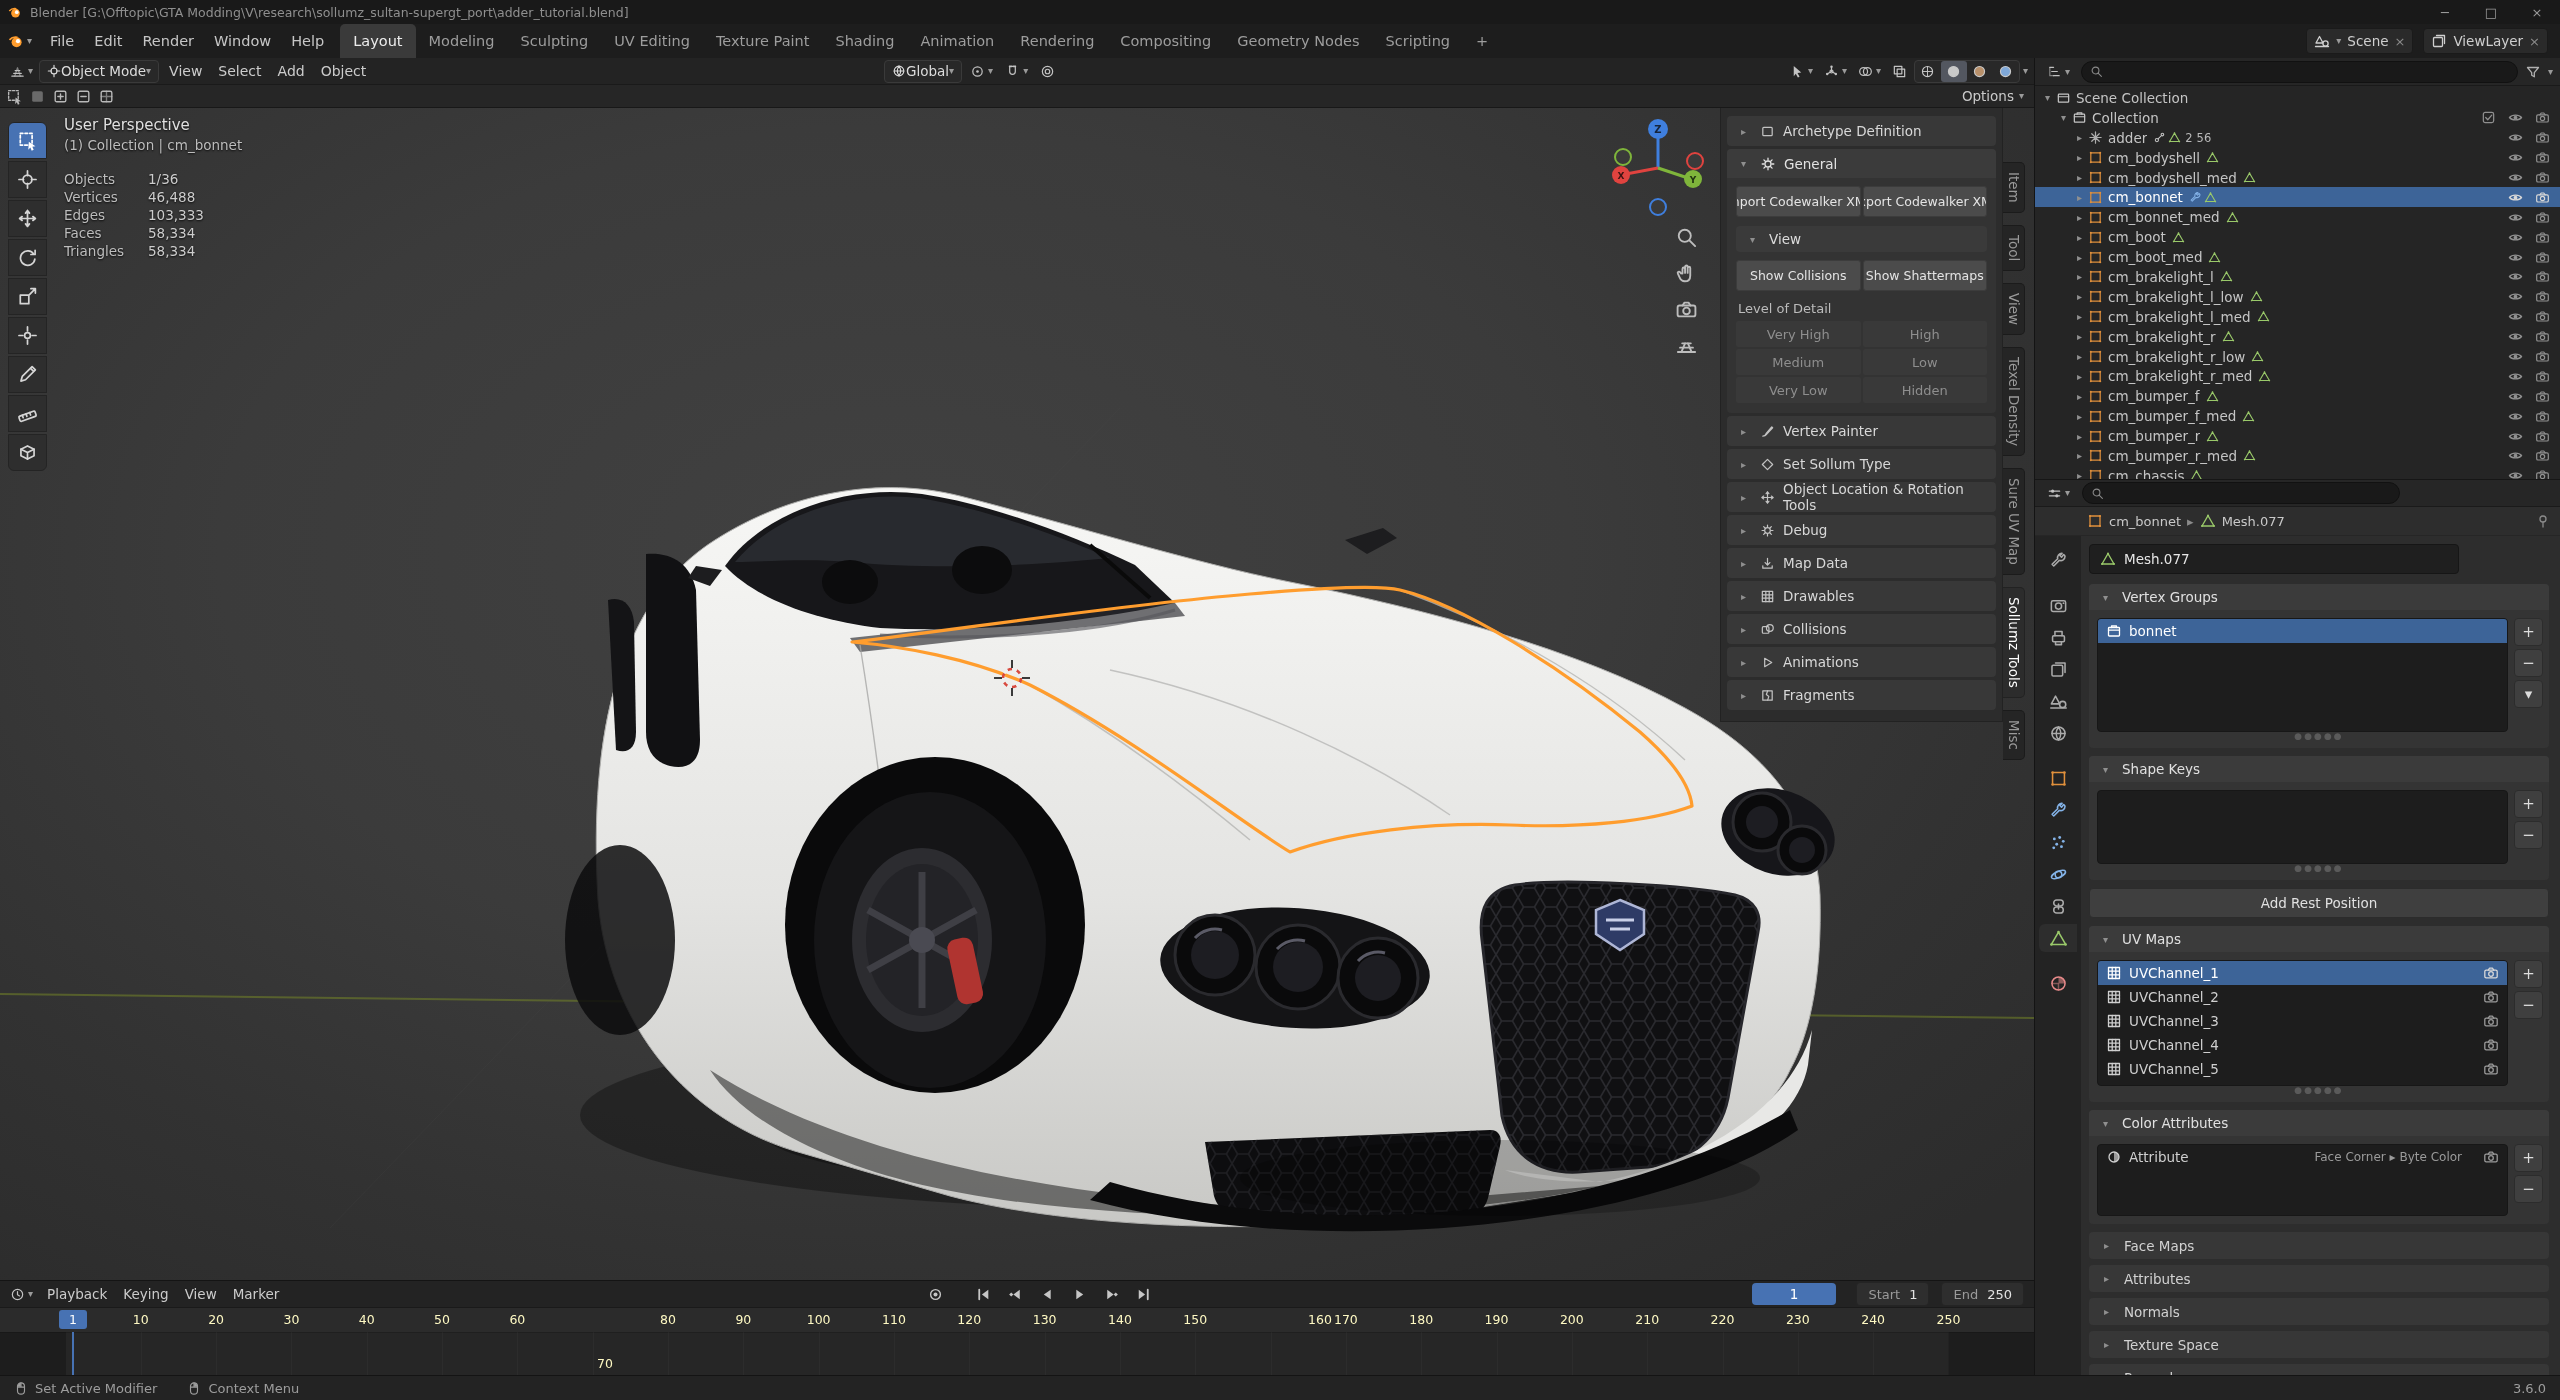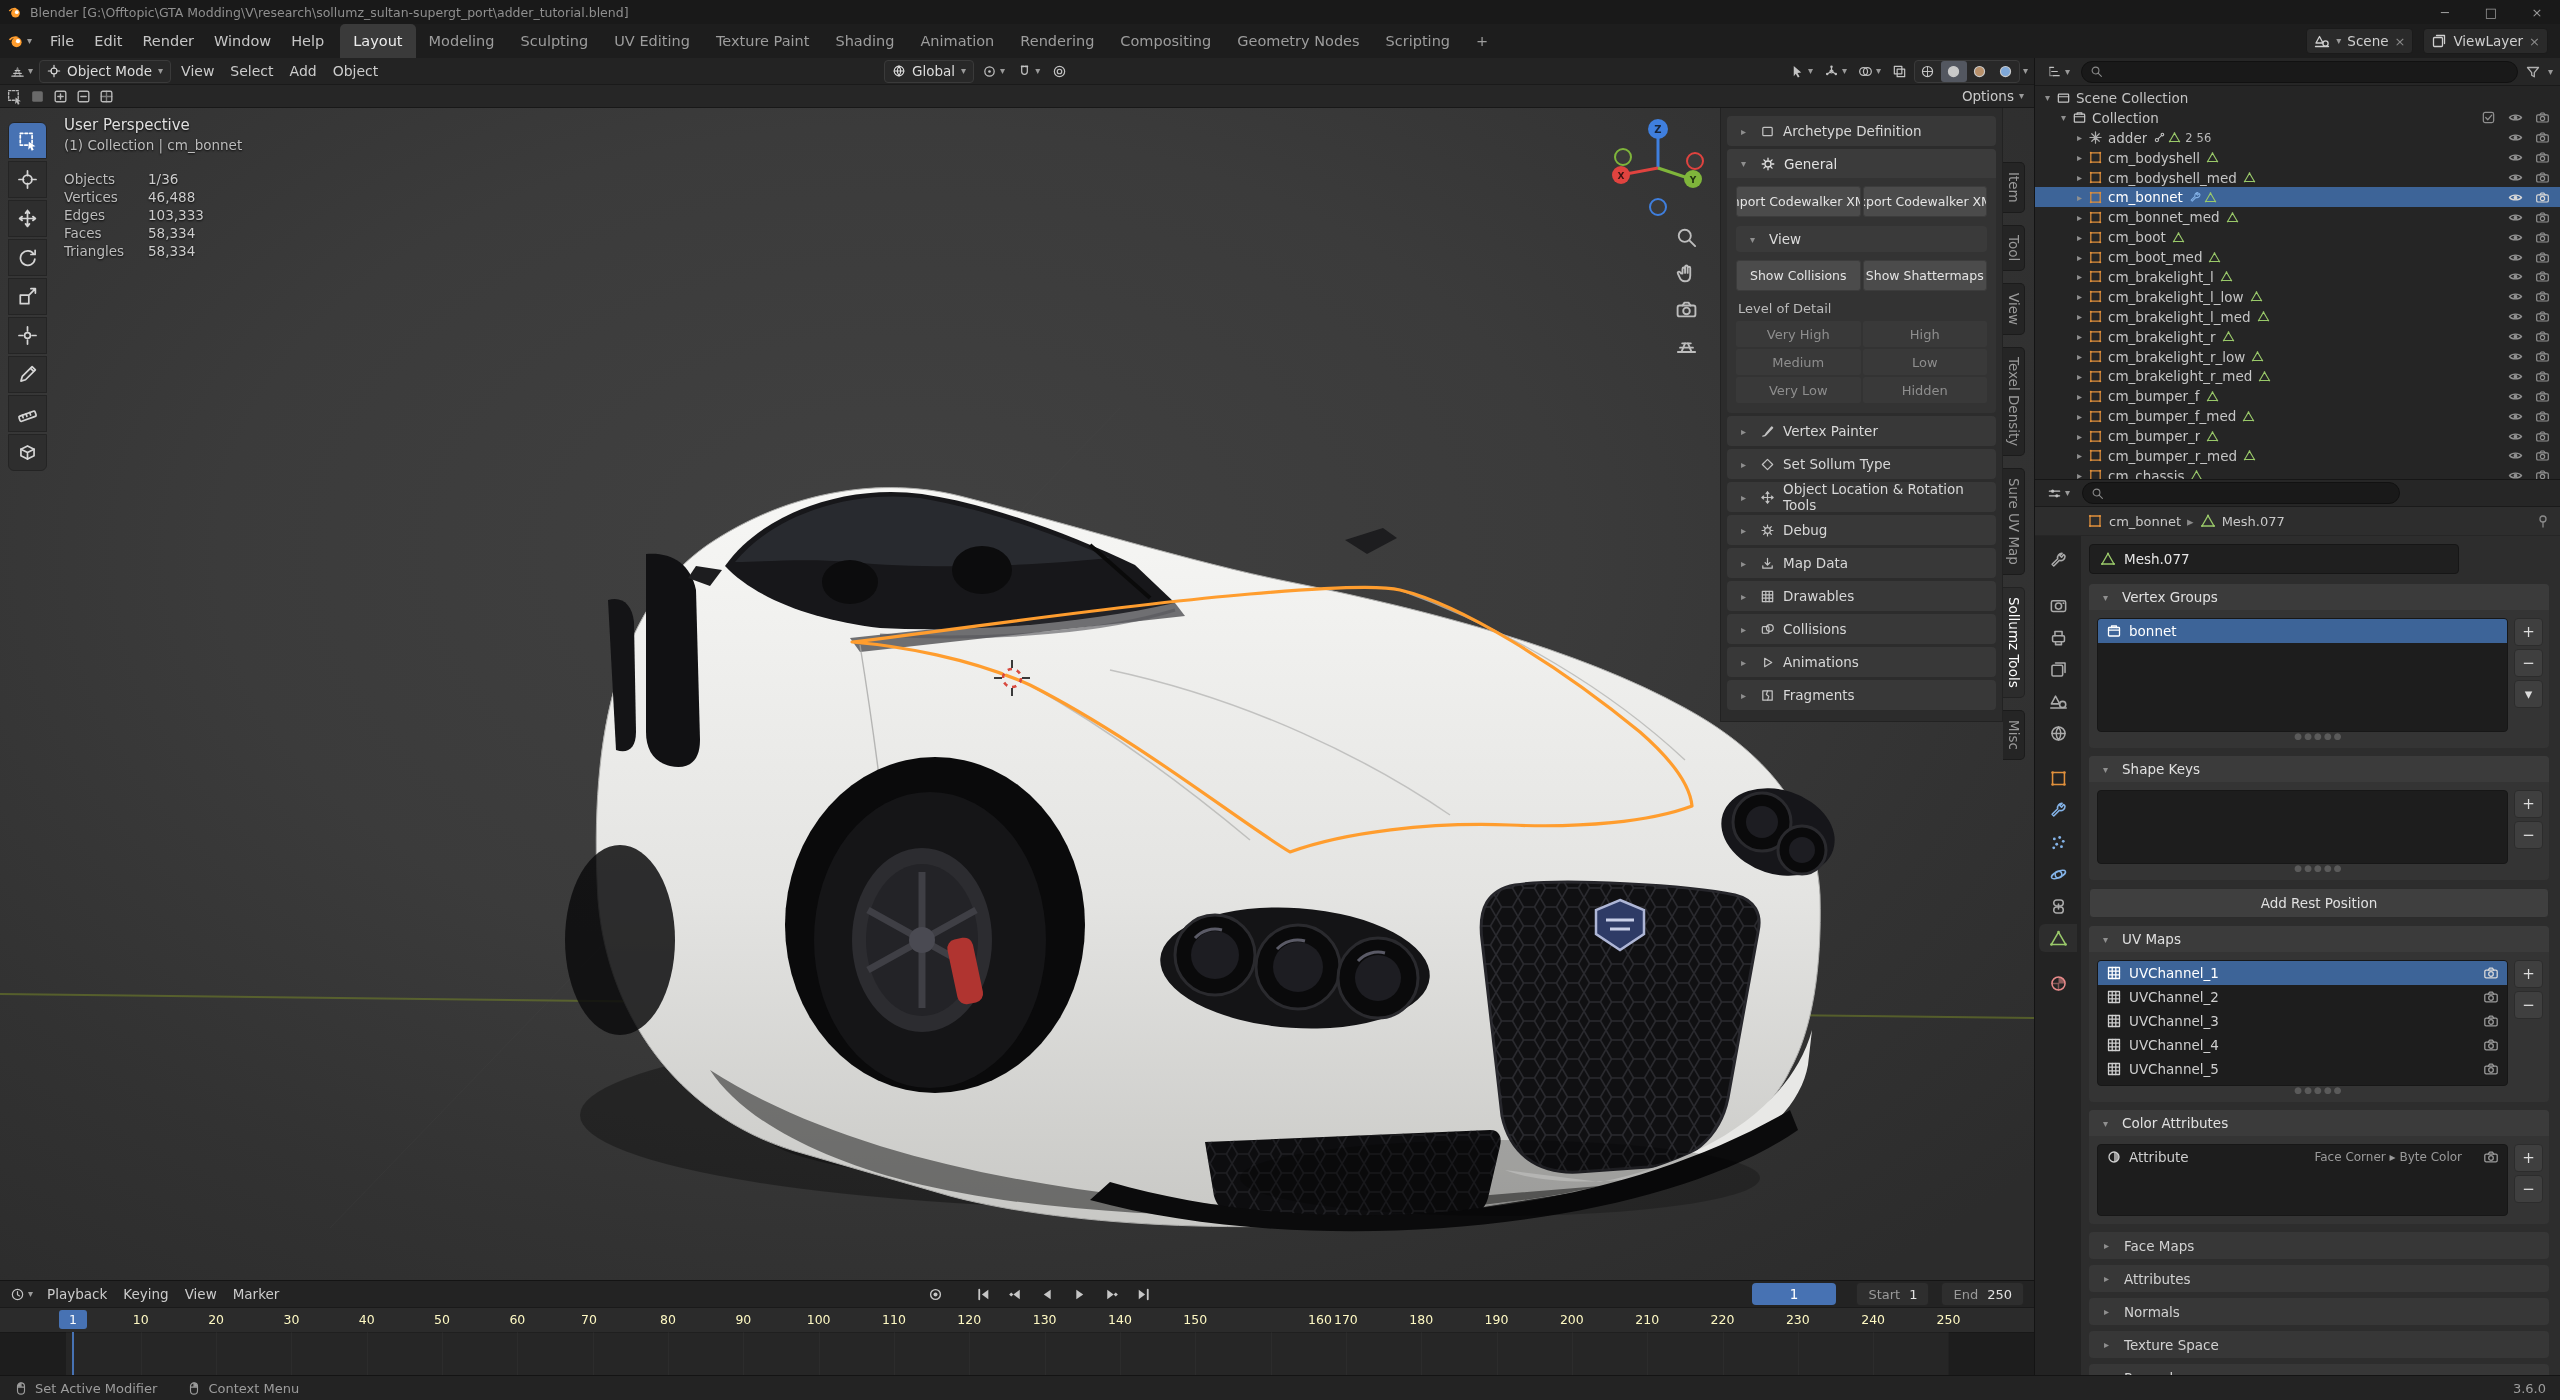--- a/index.html
+++ b/index.html
@@ -24,21 +24,21 @@
   .tb-right{margin-left:auto;display:flex;align-items:center;gap:10px;padding-right:12px}
   .tb-pill{display:flex;align-items:center;gap:6px;background:#2a2a2a;border:1px solid #1a1a1a;border-radius:4px;height:24px;padding:0 7px;font-size:13.5px;color:#cfcfcf}
   .tb-pill .x{color:#8a8a8a;font-size:13px}
   .caret{color:#9a9a9a;font-size:10px;line-height:1}
   
   .left-col{position:absolute;left:0;top:58px;width:2034px;bottom:24px;display:flex;flex-direction:column}
   .right-col{position:absolute;left:2034px;top:58px;width:526px;bottom:24px;display:flex;flex-direction:column;background:#2d2d2d;border-left:1px solid #141414}
   
   .vp-header{height:26px;background:#232323;position:relative;display:flex;align-items:center;border-bottom:1px solid #1a1a1a;flex:0 0 auto}
   .vph-left{display:flex;align-items:center;gap:2px;padding-left:6px}
-  .dd{display:flex;align-items:center;gap:6px;background:#282828;border:1px solid #3a3a3a;border-radius:4px;height:21px;padding:0 7px;font-size:13.5px;color:#dcdcdc}
+  .dd{display:flex;align-items:center;background:#282828;border:1px solid #3a3a3a;border-radius:4px;height:21px;padding:0 7px;font-size:13.5px;color:#dcdcdc}
   .hmenu{padding:0 8px;font-size:14px;color:#cccccc}
   .vph-mid{position:absolute;left:884px;top:0;bottom:0;display:flex;align-items:center;gap:4px}
   .vph-right{position:absolute;right:6px;top:0;bottom:0;display:flex;align-items:center;gap:3px}
   .hbtn{display:flex;align-items:center;gap:3px;height:21px;padding:0 4px;border-radius:4px;color:#c2c2c2}
   .hbtn .ic{width:15px;height:15px}
   .shading-group{display:flex;background:#282828;border:1px solid #3a3a3a;border-radius:4px;height:21px;align-items:center}
   .shade-btn{width:26px;height:21px;display:flex;align-items:center;justify-content:center}
   .shade-btn.active{background:#535760;border-radius:3px}
   .vp-tools{height:22px;background:#262626;display:flex;align-items:center;border-bottom:1px solid #181818;flex:0 0 auto;position:relative}
   .vp-tools .small-ic{width:17px;height:17px;margin-left:6px;color:#b9b9b9}
@@ -901,21 +901,21 @@
       </div>
       <div class="tl-body">
         <div id="tl-ruler" class="tl-ruler">
             <span class="tick-lbl" style="left: 73px;">1</span>
             <span class="tick-lbl" style="left: 140.788px;">10</span>
             <span class="tick-lbl" style="left: 216.108px;">20</span>
             <span class="tick-lbl" style="left: 291.428px;">30</span>
             <span class="tick-lbl" style="left: 366.748px;">40</span>
             <span class="tick-lbl" style="left: 442.068px;">50</span>
             <span class="tick-lbl" style="left: 517.388px;">60</span>
-            <span class="tick-lbl" style="left: 589px;">70</span>
+            <span class="tick-lbl" style="left: 605px; margin-top: 44px;">70</span>
             <span class="tick-lbl" style="left: 668.028px;">80</span>
             <span class="tick-lbl" style="left: 743.348px;">90</span>
             <span class="tick-lbl" style="left: 818.668px;">100</span>
             <span class="tick-lbl" style="left: 893.988px;">110</span>
             <span class="tick-lbl" style="left: 969.308px;">120</span>
             <span class="tick-lbl" style="left: 1044.63px;">130</span>
             <span class="tick-lbl" style="left: 1119.95px;">140</span>
             <span class="tick-lbl" style="left: 1195.27px;">150</span>
             <span class="tick-lbl" style="left: 1252px; margin-left: 48px;">160</span>
             <span class="tick-lbl" style="left: 1345.91px;">170</span>

